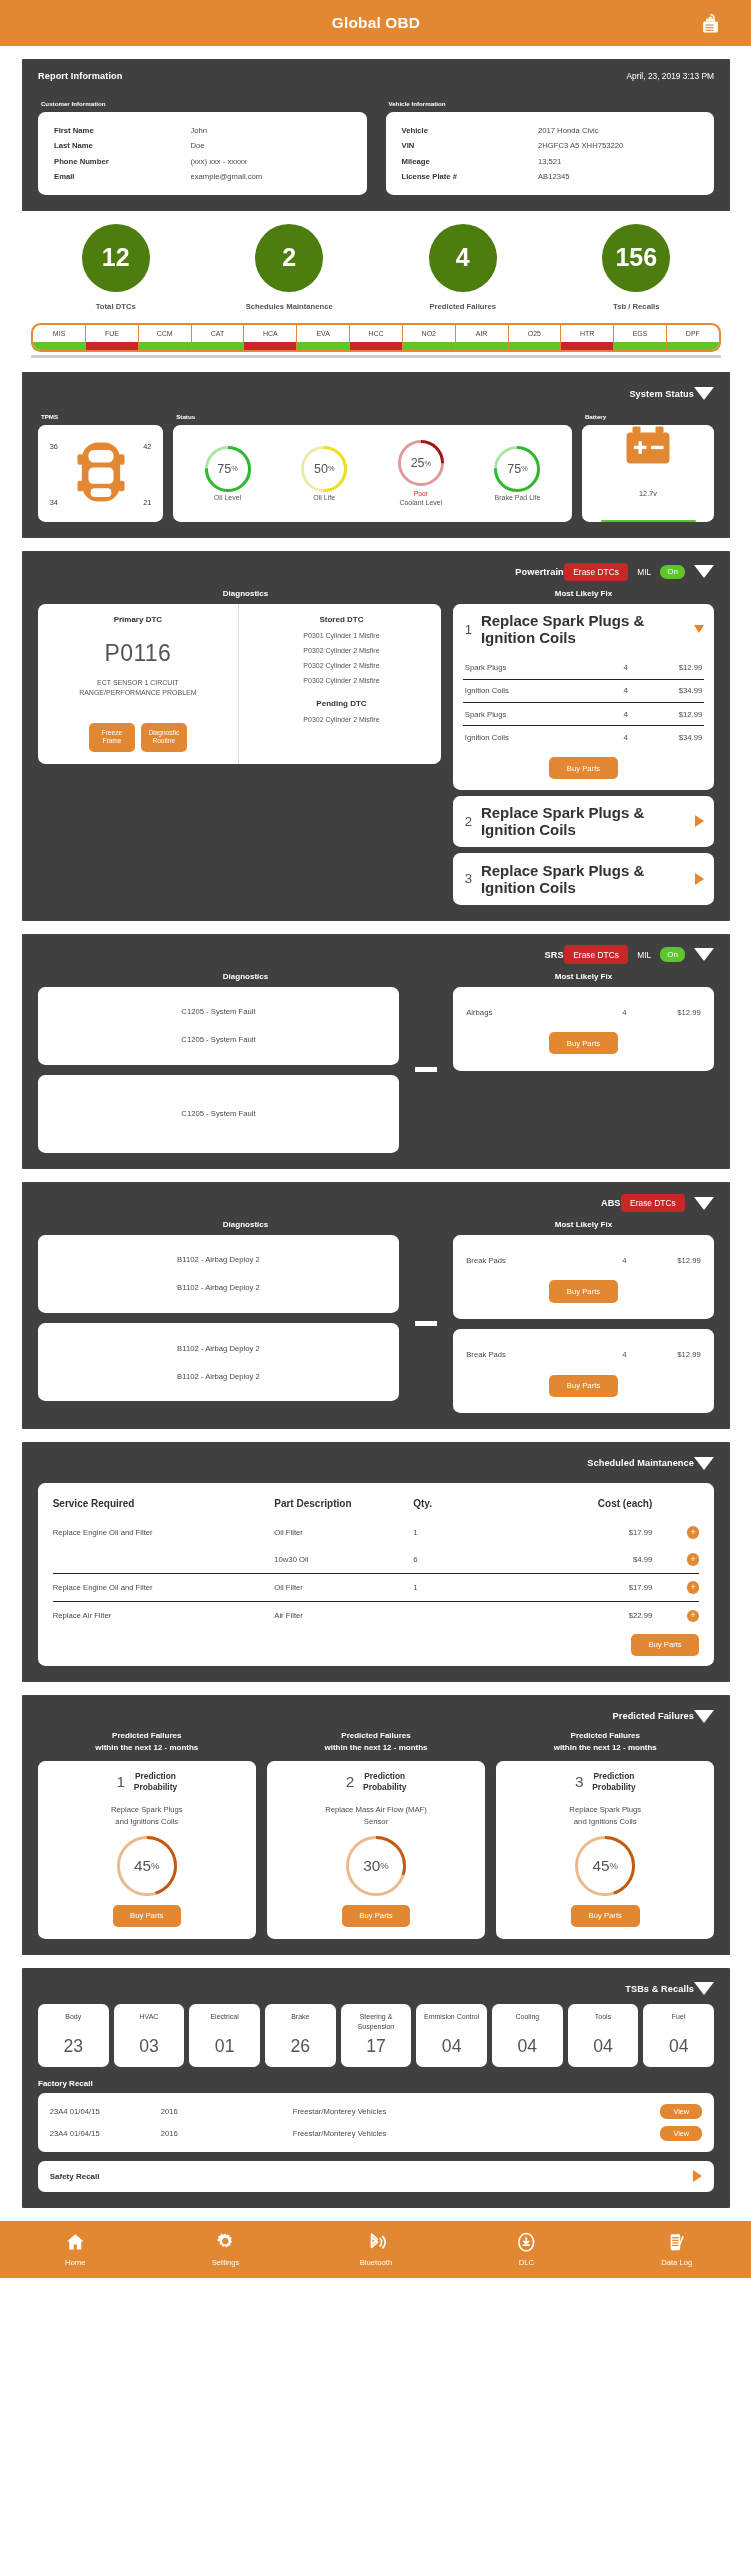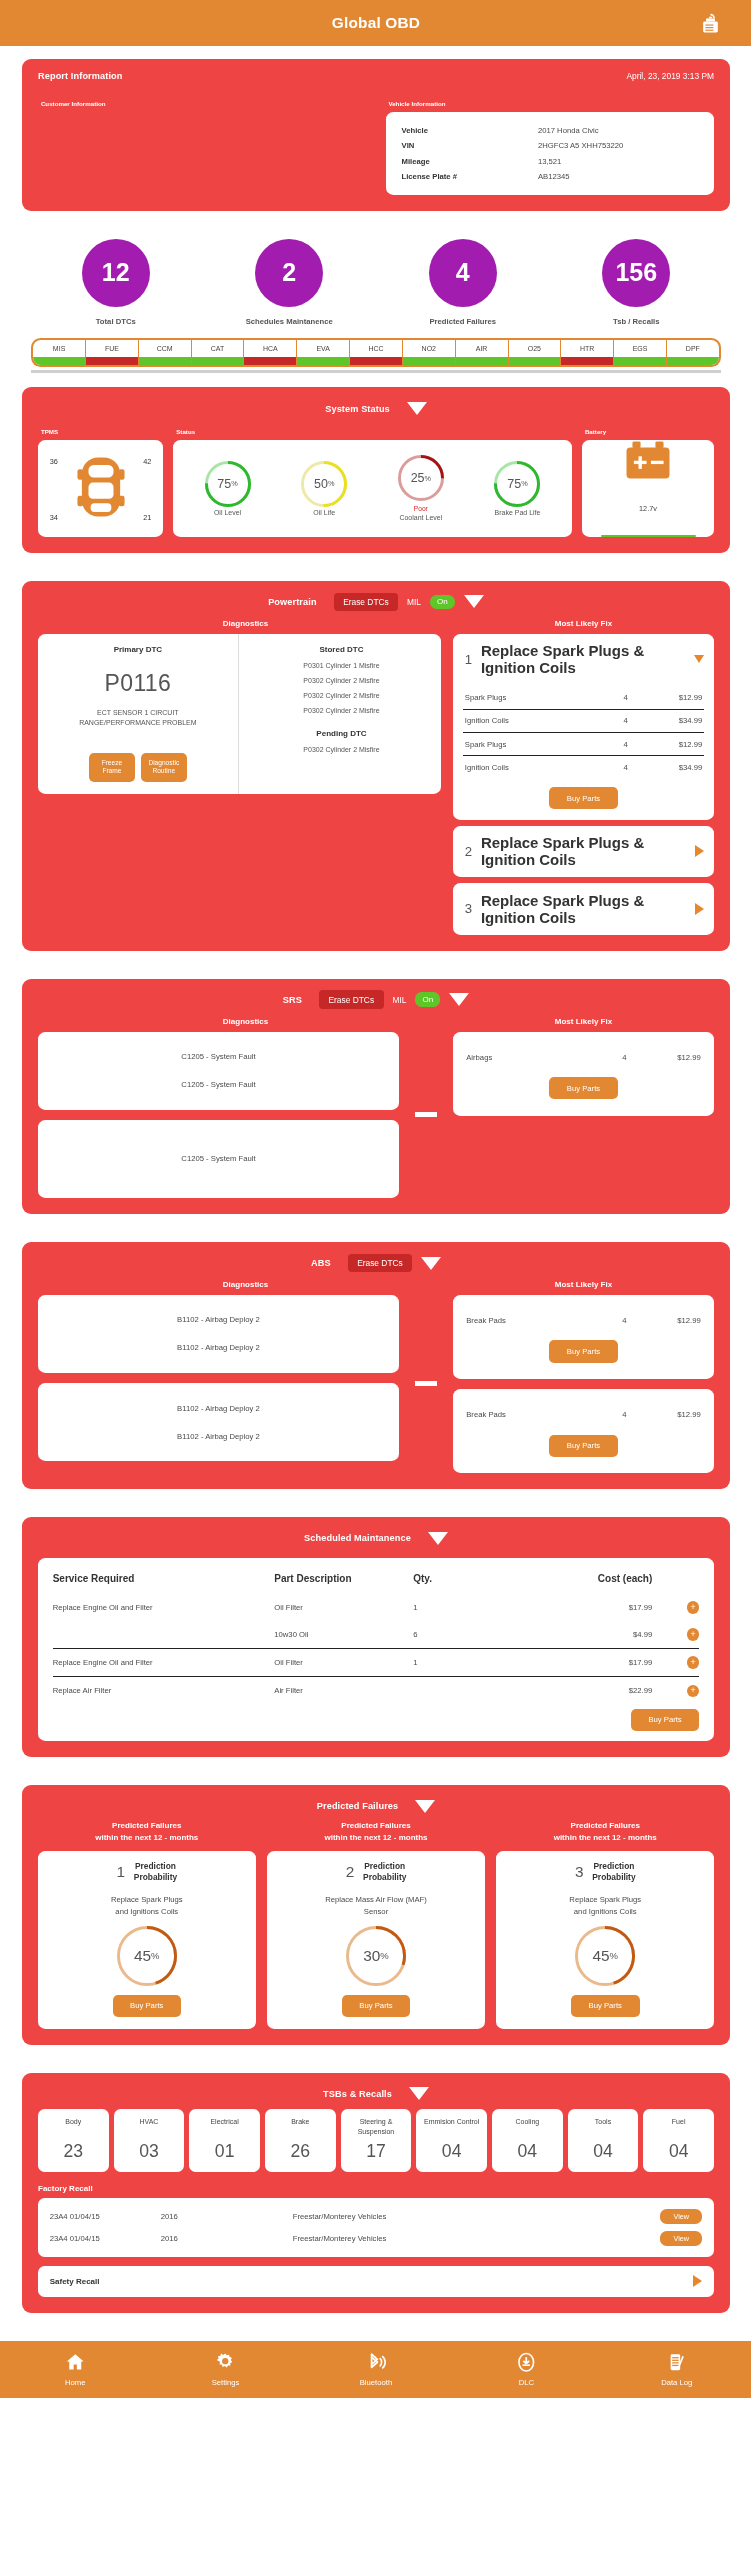--- a/index.html
+++ b/index.html
@@ -29,32 +29,31 @@
   .topbar-icon {
     position: absolute;
     right: 29px;
     top: 50%;
     transform: translateY(-50%);
     width: 25px; height: 25px;
   }
 
   
   .panel {
-    background: #ef4444;
-    border-radius: 9px;
-    margin: 0 22px 28px 22px;
+    background: #404040;
+    border-radius: 1px;
+    margin: 0 22px 13px 22px;
     padding: 11.7px 16px 16px 16px;
     position: relative;
   }
   .panel-head {
     display: flex;
     align-items: center;
-    justify-content: center;
+    justify-content: flex-end;
     min-height: 19px;
-    gap: 17px;
   }
   .panel-title {
     color: #ffffff;
     font-size: 9.2px;
     font-weight: bold;
     letter-spacing: 0.1px;
   }
   .panel-right {
     display: flex;
     align-items: center;
@@ -108,21 +107,21 @@
   }
   .kv { display:flex; padding: 3.3px 0; font-size: 7.7px; }
   .kv .k { width: 46%; font-weight: bold; color:#333; }
   .kv .v { color:#4a4a4a; }
 
   
   .stats { display:flex; justify-content: space-around; margin: 2.9px 29px 7.3px 29px; }
   .stat { text-align:center; width: 125px; }
   .stat-circle {
     width: 68px; height: 68px; border-radius: 50%;
-    background: #a21caf; margin: 0 auto;
+    background: #4d7c0f; margin: 0 auto;
     display:flex; align-items:center; justify-content:center;
     color:#fff; font-size: 25px; font-weight: bold;
   }
   .stat-label { margin-top: 10.3px; font-size: 7.7px; color:#555; font-weight:600;}
 
   
   .monitors {
     margin: 11.7px 31px 0 31px;
     background:#e28833;
     border-radius: 9.5px;
@@ -319,20 +318,38 @@
   </div>
 
   <div class="panel" style="margin-top:13.2px;">
     <div class="report-head">
       <div class="panel-title">Report Information</div>
       <div class="report-date">April, 23, 2019  3:13 PM</div>
     </div>
     <div class="report-cols">
       <div class="report-col">
         <div class="col-cap">Customer Information</div>
+        <div class="white-card">
+          <div class="kv">
+            <div class="k">First Name</div>
+            <div class="v">John</div>
+          </div>
+          <div class="kv">
+            <div class="k">Last Name</div>
+            <div class="v">Doe</div>
+          </div>
+          <div class="kv">
+            <div class="k">Phone Number</div>
+            <div class="v">(xxx) xxx - xxxxx</div>
+          </div>
+          <div class="kv">
+            <div class="k">Email</div>
+            <div class="v">example@gmail.com</div>
+          </div>
+        </div>
       </div>
       <div class="report-col">
         <div class="col-cap">Vehicle Information</div>
         <div class="white-card">
           <div class="kv">
             <div class="k">Vehicle</div>
             <div class="v">2017 Honda Civic</div>
           </div>
           <div class="kv">
             <div class="k">VIN</div>

